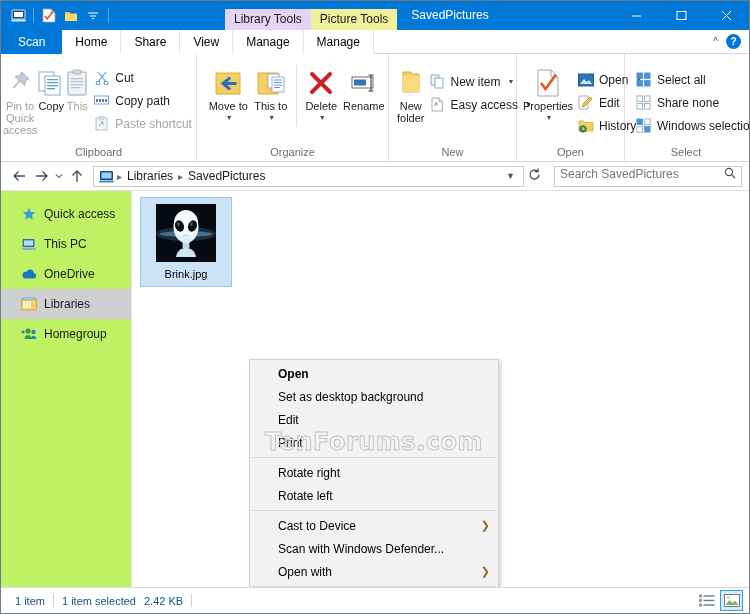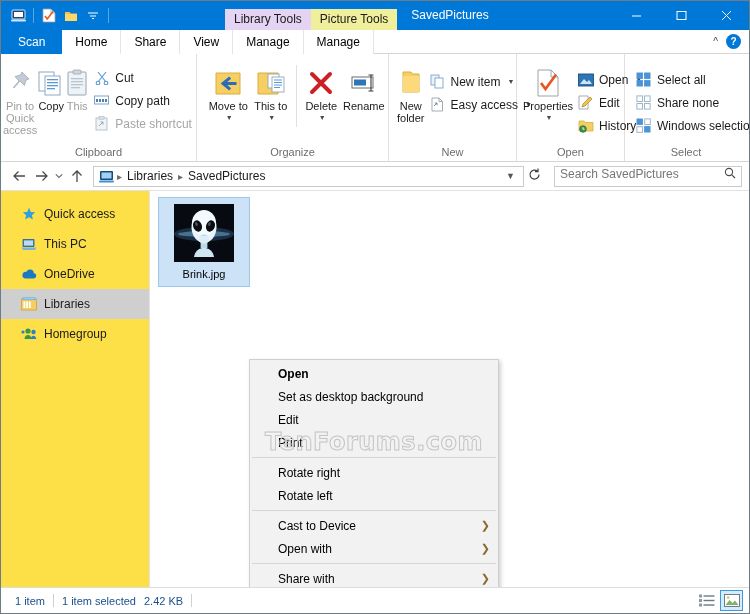--- a/index.html
+++ b/index.html
@@ -168,22 +168,22 @@
   .searchbox .mag { color: #4a4a4a; font-size: 11px; }
 
   
   .main {
     position: relative;
     height: 422px;
     display: flex;
     background: #ffffff;
   }
   .navpane {
-    width: 149px;
-    background: #fde047;
+    width: 131px;
+    background: #bef264;
     border-right: 1px solid #e3e3e3;
     padding-top: 8px;
   }
   .nav-item {
     height: 30px; display: flex; align-items: center;
     gap: 7px; padding-left: 20px;
     font-size: 12px; color: #1b1b1b;
   }
   .nav-item.selected { background: #cfcfcf; }
   .nav-item .ni { width: 16px; height: 16px; display: flex; align-items: center; justify-content: center; }
@@ -739,20 +739,21 @@
       <div class="cmi">Edit</div>
       <div class="cmi">Print</div>
       <div class="cmsep"></div>
       <div class="cmi">Rotate right</div>
       <div class="cmi">Rotate left</div>
       <div class="cmsep"></div>
       <div class="cmi">
         <span>Cast to Device</span>
         <span class="arrow">❯</span>
       </div>
+      <div class="cmi">Scan with Windows Defender...</div>
       <div class="cmi">
         <span>Open with</span>
         <span class="arrow">❯</span>
       </div>
       <div class="cmsep"></div>
       <div class="cmi">
         <span>Share with</span>
         <span class="arrow">❯</span>
       </div>
       <div class="cmi">Restore previous versions</div>

